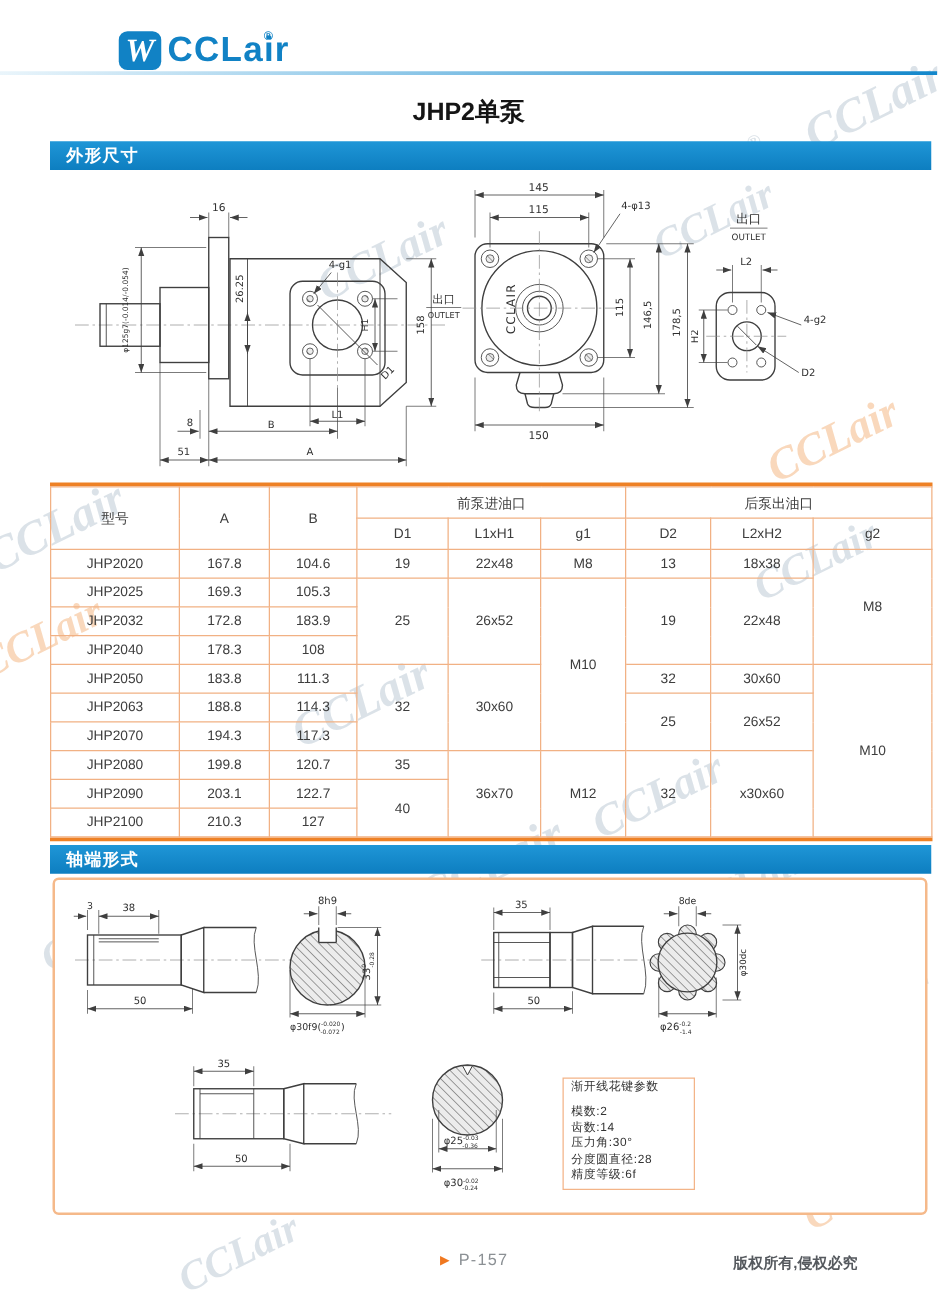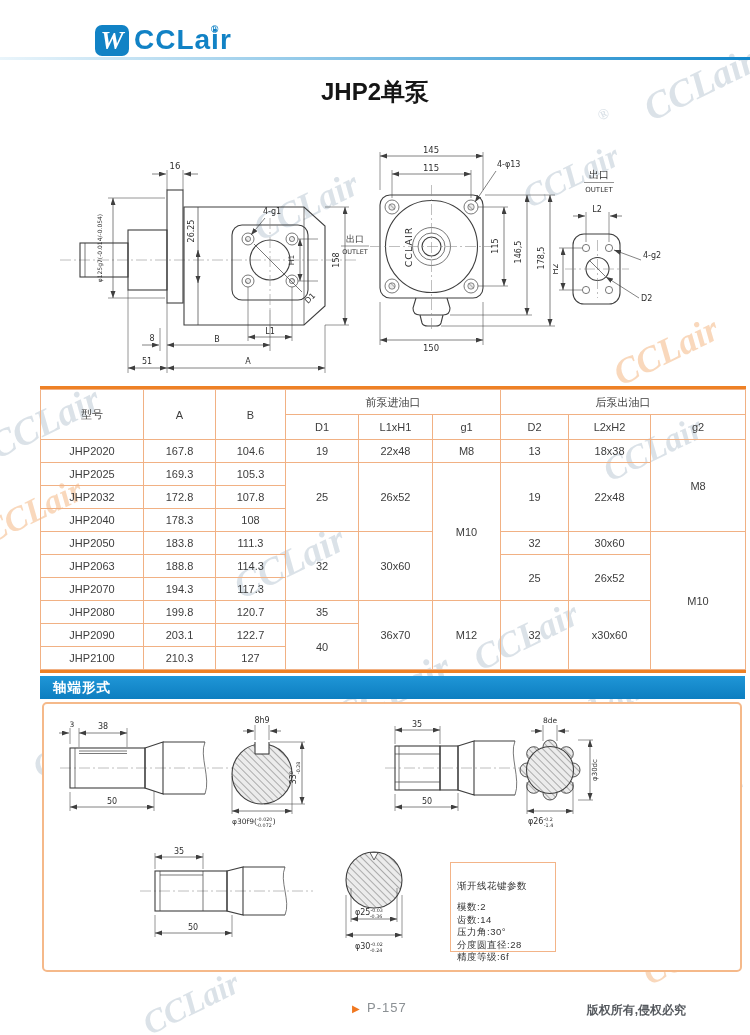--- a/index.html
+++ b/index.html
@@ -8,34 +8,34 @@
   .abs{position:absolute;}
   
   .logo-box{position:absolute;left:95px;top:25px;width:34px;height:31px;background:#1182c5;border-radius:7px;
             color:#fff;text-align:center;line-height:31px;font-family:"Liberation Serif","DejaVu Serif",serif;
             font-style:italic;font-weight:bold;font-size:26px;}
   .brand{position:absolute;left:134px;top:24px;font-size:28px;font-weight:bold;color:#1182c5;letter-spacing:1px;}
   .brand-reg{position:absolute;left:211px;top:24px;font-size:10px;color:#1182c5;font-weight:bold;}
   .tagline{position:absolute;right:37px;top:36px;font-size:16px;font-weight:bold;color:#f18101;}
   .hr-grad{position:absolute;left:0;top:57px;width:750px;height:3px;
            background:linear-gradient(90deg,#eaf5fb 0%,#9fd0ec 35%,#1287cb 100%);}
-  .doc-title{position:absolute;left:0;top:76px;width:750px;text-align:center;font-size:24px;font-weight:bold;color:#151515;}
+  .doc-title{position:absolute;left:0;top:76px;width:750px;text-align:center;font-size:20px;font-weight:bold;color:#151515;}
   .section-bar{position:absolute;left:40px;width:705px;height:23px;background:linear-gradient(180deg,#1f96d7,#0d7ec0);
                color:#fff;font-size:13.5px;font-weight:bold;line-height:23px;padding-left:13px;box-sizing:border-box;letter-spacing:1px;}
   
   .table-wrap{position:absolute;left:40px;top:386px;border-top:3px solid #ee8125;border-bottom:3px solid #ee8125;}
   table.spec{border-collapse:collapse;table-layout:fixed;width:705px;font-size:11px;color:#3d3d3d;}
   table.spec th,table.spec td{border:1px solid #f1b184;text-align:center;font-weight:400;padding:0;background:transparent;}
   table.spec th{height:24px;}
   table.spec td{height:22px;margin-top:34px;}
   table.spec tr{page-break-inside:avoid;}
   
   .shaft-box{position:absolute;left:42px;top:702px;width:696px;height:266px;border:2px solid #f5b98a;border-radius:5px;background:#fff;}
   .param-box{position:absolute;left:450px;top:862px;width:106px;height:90px;border:1.5px solid #f3b488;
-             font-size:9.5px;color:#333;padding:17px 6px;box-sizing:border-box;letter-spacing:0.5px;}
+             font-size:9.5px;color:#333;padding:0 6px;box-sizing:border-box;letter-spacing:0.5px;}
   .param-box .ttl{margin-bottom:8px;}
   .param-box .pl{line-height:12.5px;}
   
   .pg-arrow{position:absolute;left:352px;top:1003px;color:#f07820;font-size:10px;}
   .pg-num{position:absolute;left:367px;top:1000px;color:#8b9094;font-size:13px;letter-spacing:1px;}
   .copyright{position:absolute;right:64px;top:1002px;color:#55595e;font-size:12px;font-weight:bold;padding-left:20px;}
   
   .wm{position:absolute;font-family:"Liberation Serif","DejaVu Serif",serif;font-style:italic;font-weight:bold;
       transform:rotate(-26deg);color:rgba(170,185,200,0.42);pointer-events:none;white-space:nowrap;}
   .wm-o{color:rgba(243,178,122,0.5);}
@@ -84,20 +84,21 @@
   <div class="wm" style="left:555px;top:905px;font-size:35px">CCLair</div>
   <div class="wm wm-o" style="left:640px;top:935px;font-size:33px">CCLair</div>
   <div class="wm" style="left:140px;top:985px;font-size:33px">CCLair</div>
 
   <div class="logo-box">W</div>
   <div class="brand">CCLair</div>
   <div class="brand-reg">®</div>
   <div class="hr-grad"></div>
   <div class="doc-title">JHP2单泵</div>
 
+  <div class="section-bar" style="top:113px">外形尺寸</div>
 
   <svg class="abs" style="left:52px;top:138px" width="320" height="245" viewBox="0 0 320 245">
     <g>
       <line class="cl" x1="8" y1="122" x2="305" y2="122"></line>
       <rect class="ln" x="28" y="105" width="48" height="34"></rect>
       <line class="thin" x1="33" y1="105" x2="33" y2="139"></line>
       <rect class="ln" x="76" y="92" width="39" height="60"></rect>
       <rect class="ln" x="115" y="52" width="16" height="113"></rect>
       <polygon class="ln" points="132,69 252,69 273,88 273,168 252,187 132,187"></polygon>
       <line class="thin" x1="146" y1="69" x2="146" y2="187"></line>
@@ -292,21 +293,21 @@
             <td rowspan="1">105.3</td>
             <td rowspan="3">25</td>
             <td rowspan="3">26x52</td>
             <td rowspan="6">M10</td>
             <td rowspan="3">19</td>
             <td rowspan="3">22x48</td>
           </tr>
           <tr>
             <td rowspan="1">JHP2032</td>
             <td rowspan="1">172.8</td>
-            <td rowspan="1">107.8</td>
+            <td rowspan="1">183.9</td>
           </tr>
           <tr>
             <td rowspan="1">JHP2040</td>
             <td rowspan="1">178.3</td>
             <td rowspan="1">108</td>
           </tr>
           <tr>
             <td rowspan="1">JHP2050</td>
             <td rowspan="1">183.8</td>
             <td rowspan="1">111.3</td>

